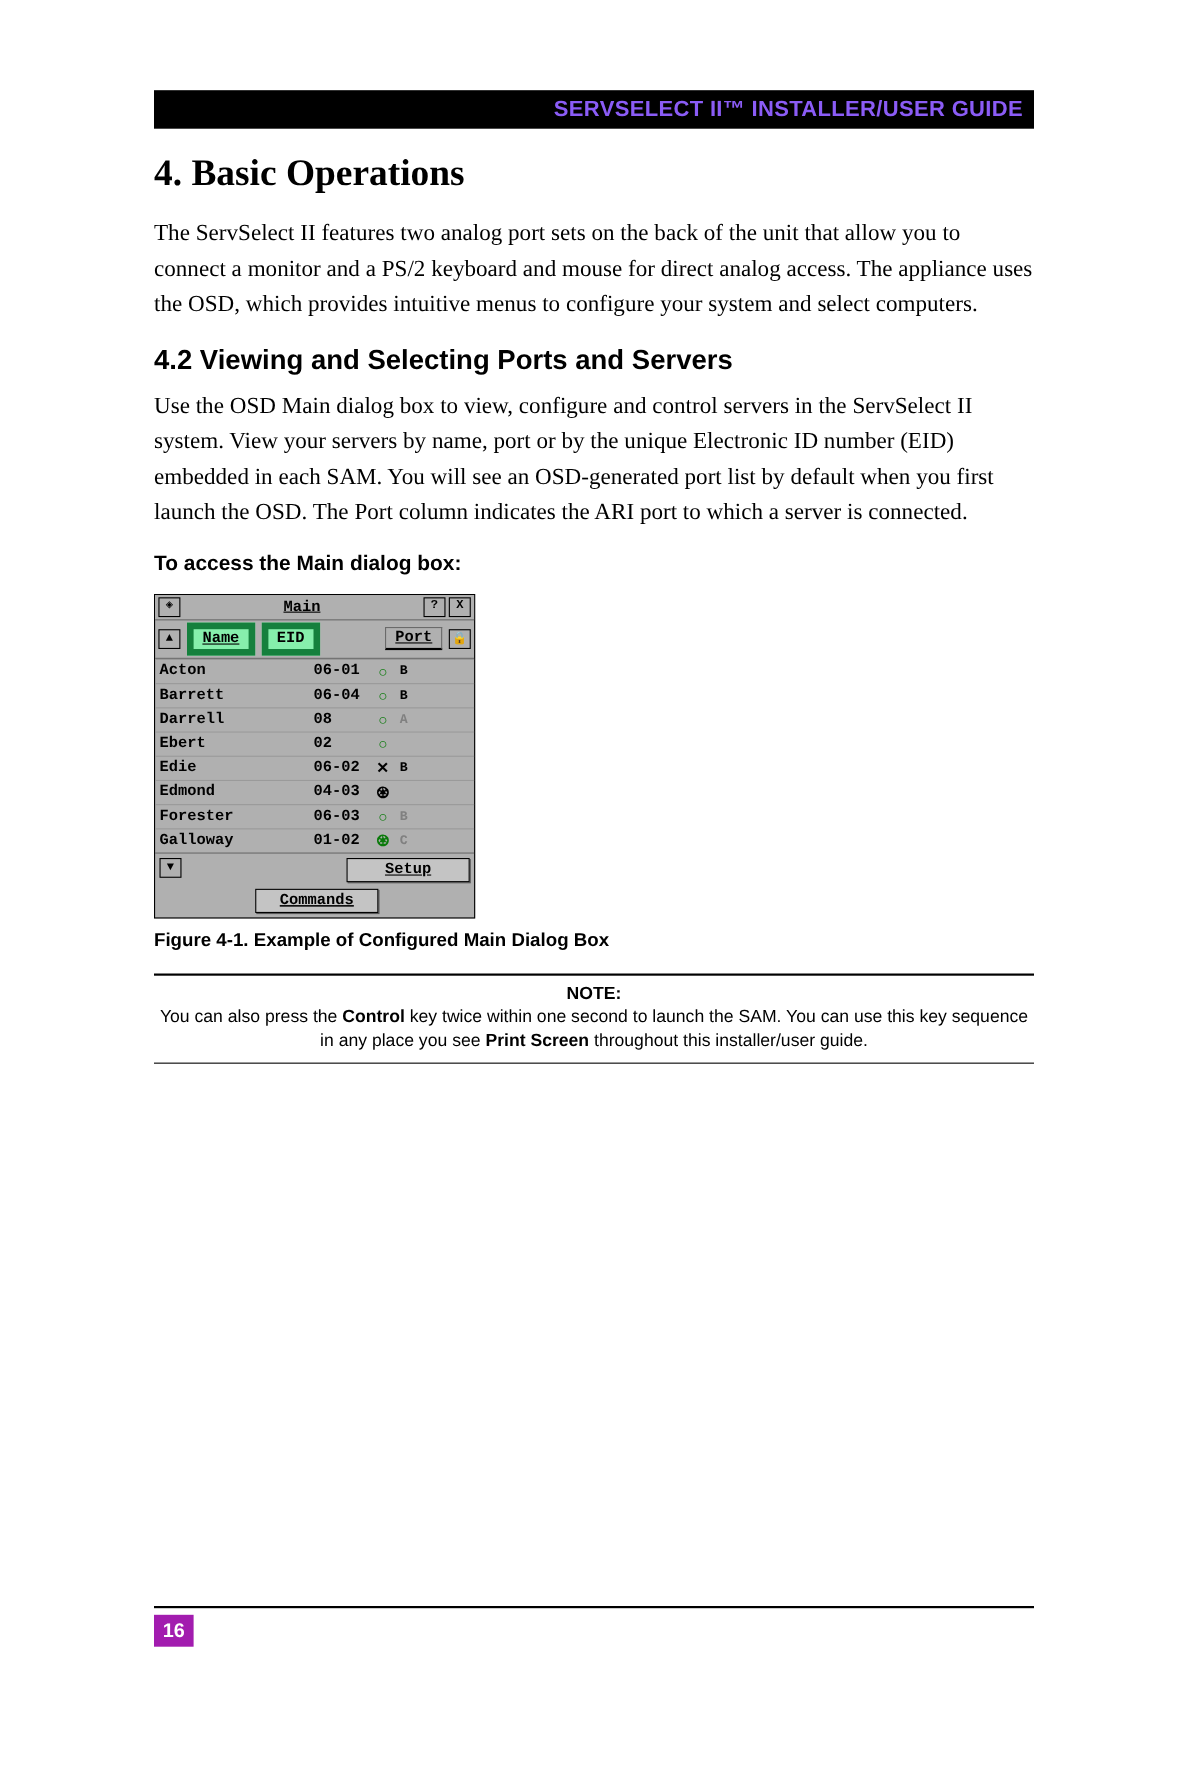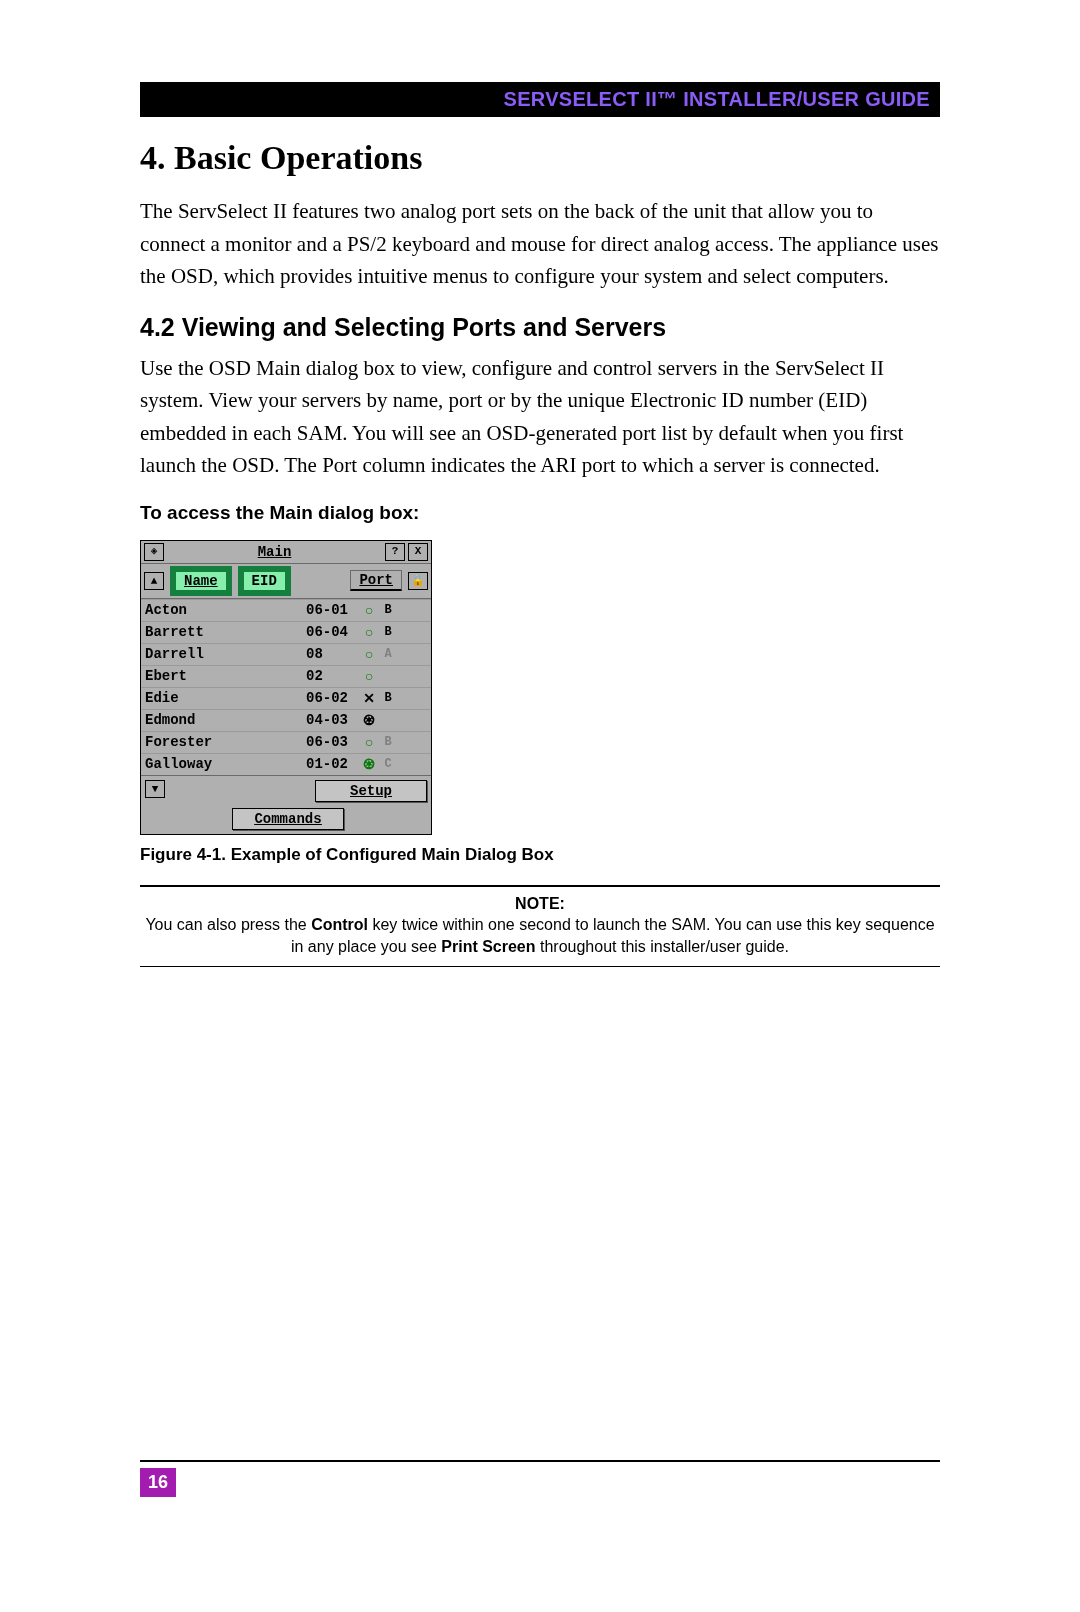--- a/index.html
+++ b/index.html
@@ -122,21 +122,21 @@
 
   .osd-rows { }
   .osd-row {
     display: flex;
     align-items: center;
     padding: 0 4px;
     height: 21px;
     border-top: 1px solid #9a9a9a;
   }
   .osd-row .nm { width: 140px; }
-  .osd-row .pt { width: 52px; text-align:left;margin-left:21px; }
+  .osd-row .pt { width: 52px; text-align:left; }
   .osd-row .st { width: 22px; text-align:center; font-family: Arial, sans-serif; font-size: 14px; }
   .osd-row .ch { width: 16px; text-align:center; font-size: 12px; }
   .st.green { color: #0a7a0a; }
   .st.black { color: #000; }
   .st.netg { color: #0a7a0a; }
   .ch.dim { color: #808080; }
 
   .osd-footer {
     border-top: 1px solid #6a6a6a;
     padding: 4px;

